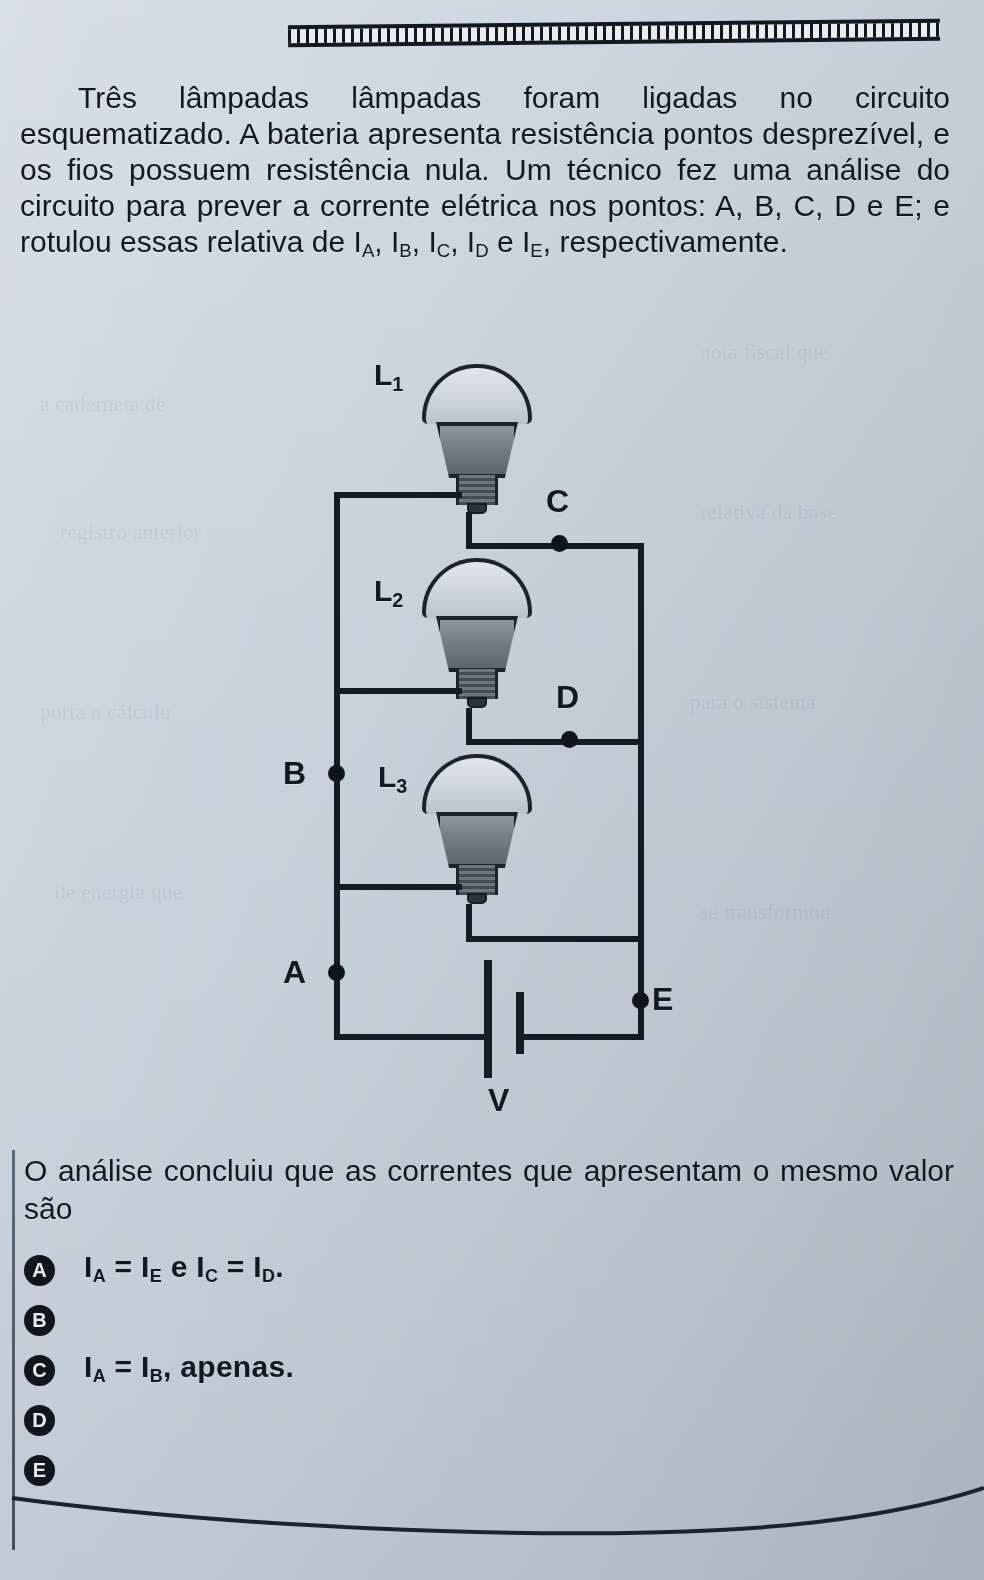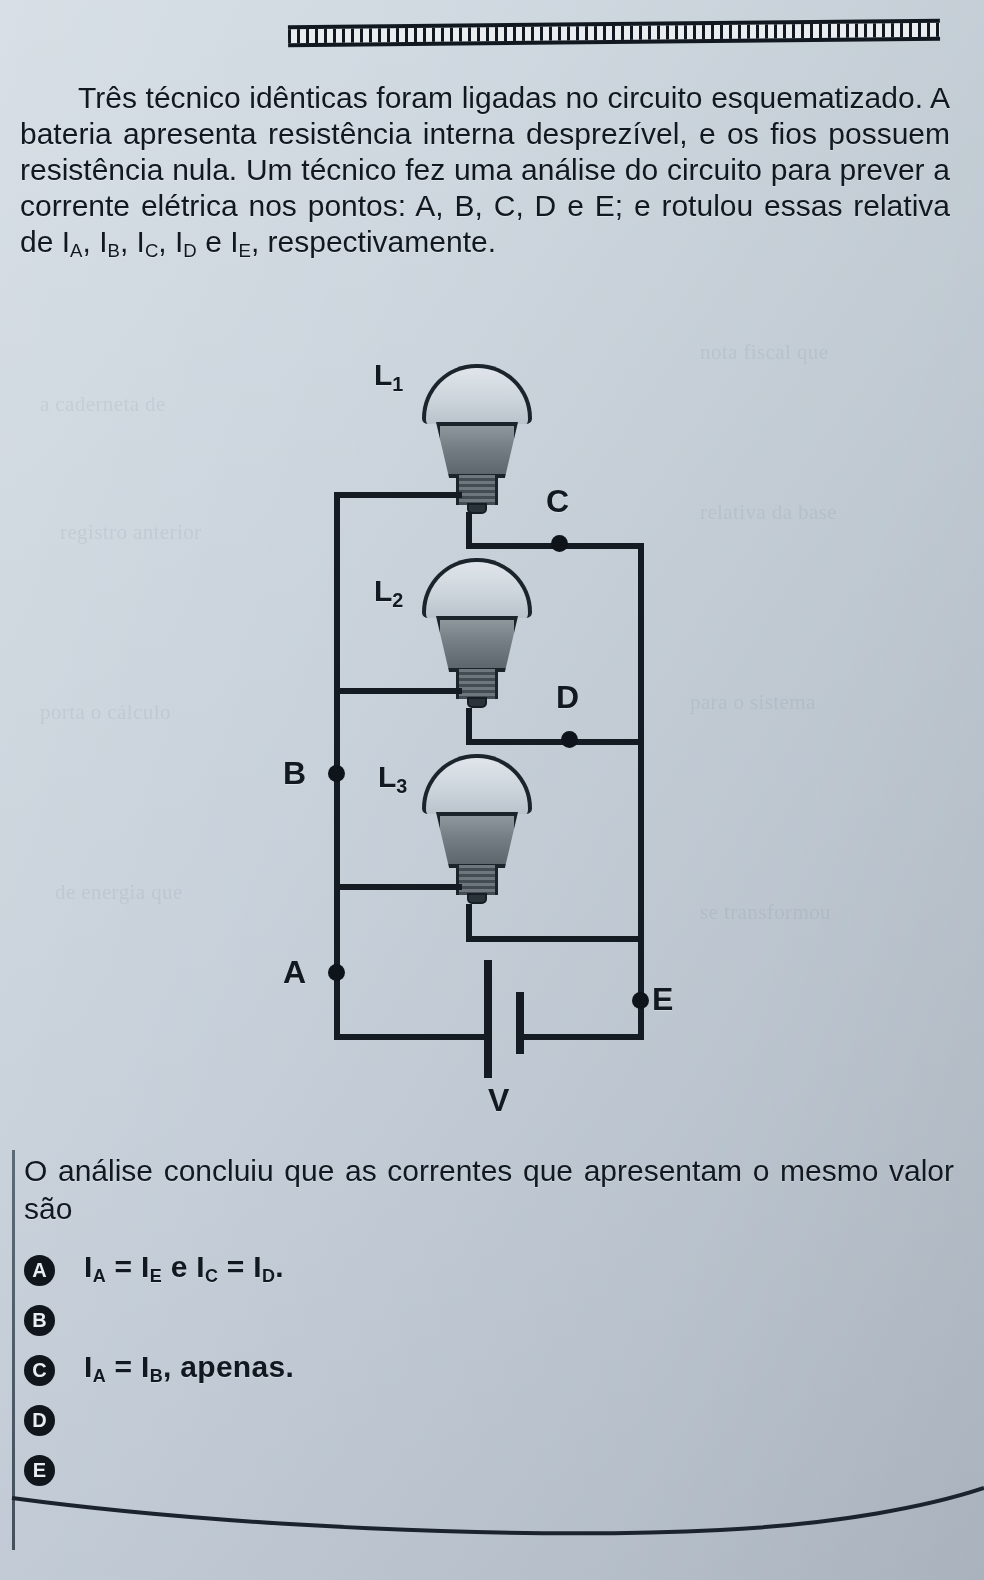--- a/index.html
+++ b/index.html
@@ -159,22 +159,22 @@
 
 <div id="left-rule"></div>
 
 <div id="header">
   <div id="deco-bar">
     <div class="inner"></div>
   </div>
 </div>
 
 <div id="statement">
-  <span class="indent"></span><span>Três técnico idênticas foram ligadas no circuito</span>
-  <span>esquematizado. A bateria apresenta resistência interna</span>
+  <span class="indent"></span><span>Três lâmpadas lâmpadas foram ligadas no circuito</span>
+  <span>esquematizado. A bateria apresenta resistência pontos</span>
   <span>desprezível, e os fios possuem resistência nula.</span>
   <span>Um técnico fez uma análise do circuito para prever a</span>
   <span>corrente elétrica nos pontos: A, B, C, D e E; e rotulou</span>
   <span>essas relativa de </span><span><span>I</span><sub>A</sub></span>,
   <span><span>I</span><sub>B</sub></span>,
   <span><span>I</span><sub>C</sub></span>,
   <span><span>I</span><sub>D</sub></span> e
   <span><span>I</span><sub>E</sub></span><span>, respectivamente.</span>
 </div>
 

